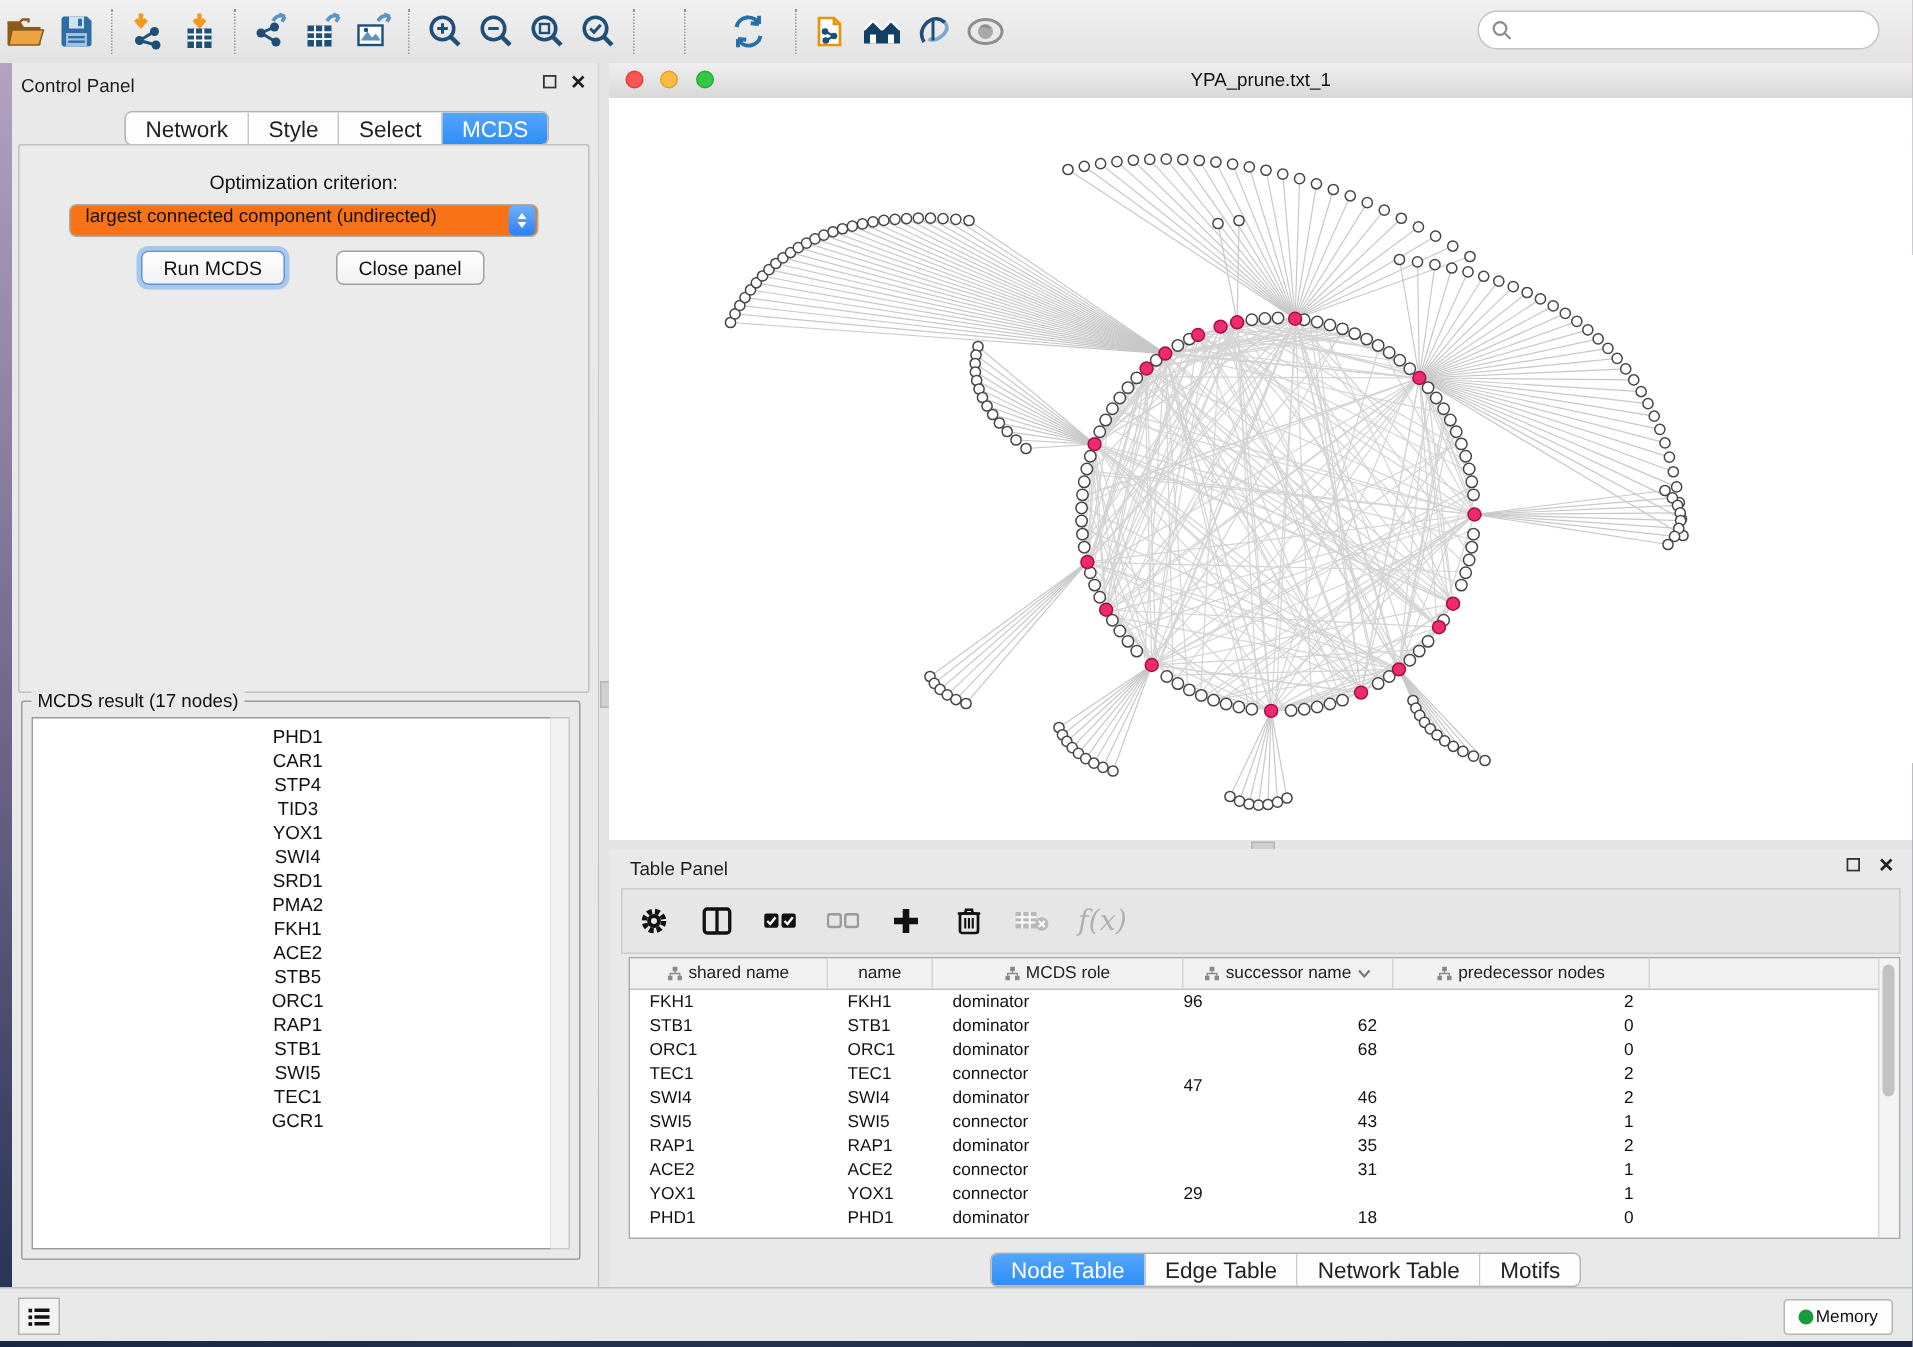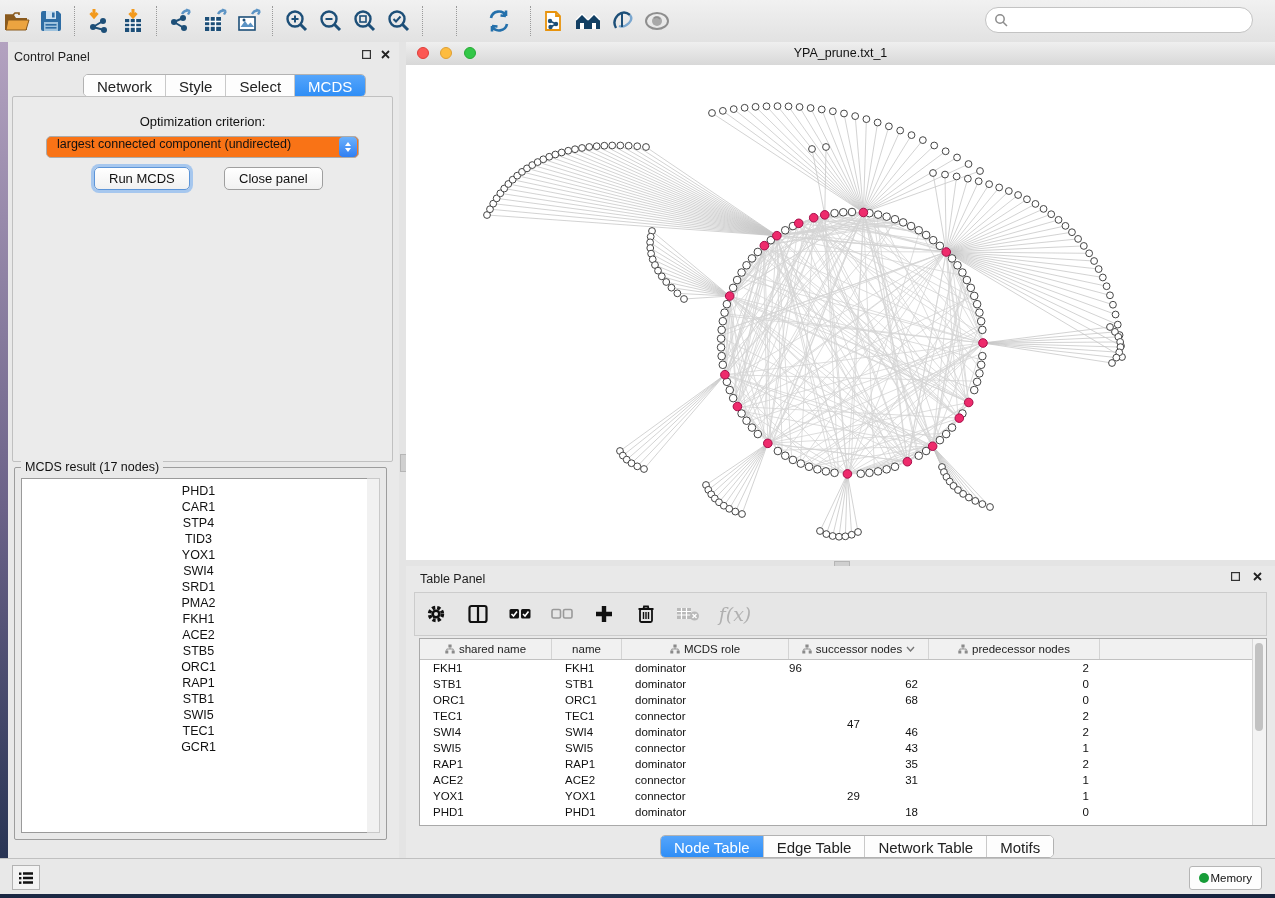--- a/index.html
+++ b/index.html
@@ -1042,21 +1042,21 @@
           </svg>
           <span>MCDS role</span>
         </div>
         <div class="gh-cell" style="width: 140px;">
           <svg width="10" height="10" viewBox="0 0 10 10" style="flex:0 0 auto;">
             <rect x="3.4" y="0.5" width="3.2" height="3" fill="#8a8a8a"></rect>
             <rect x="0.3" y="6.5" width="3" height="3" fill="#8a8a8a"></rect>
             <rect x="6.7" y="6.5" width="3" height="3" fill="#8a8a8a"></rect>
             <path d="M5 3.5 V5 M1.8 6.5 V5 H8.2 V6.5" stroke="#8a8a8a" fill="none" stroke-width="0.9"></path>
           </svg>
-          <span>successor nodes</span>
+          <span>successor name</span>
           <svg width="9" height="6" viewBox="0 0 9 6">
             <path d="M1 1 L4.5 5 L8 1" stroke="#777" stroke-width="1.4" fill="none"></path>
           </svg>
         </div>
         <div class="gh-cell" style="width: 171px;">
           <svg width="10" height="10" viewBox="0 0 10 10" style="flex:0 0 auto;">
             <rect x="3.4" y="0.5" width="3.2" height="3" fill="#8a8a8a"></rect>
             <rect x="0.3" y="6.5" width="3" height="3" fill="#8a8a8a"></rect>
             <rect x="6.7" y="6.5" width="3" height="3" fill="#8a8a8a"></rect>
             <path d="M5 3.5 V5 M1.8 6.5 V5 H8.2 V6.5" stroke="#8a8a8a" fill="none" stroke-width="0.9"></path>
@@ -1083,21 +1083,21 @@
           <div class="gr-cell" style="width: 132px; text-align: left; padding: 0px 0px 0px 13px; box-sizing: border-box;">ORC1</div>
           <div class="gr-cell" style="width: 70px; text-align: left; padding: 0px 0px 0px 13px; box-sizing: border-box;">ORC1</div>
           <div class="gr-cell" style="width: 167px; text-align: left; padding: 0px 0px 0px 13px; box-sizing: border-box;">dominator</div>
           <div class="gr-cell" style="width: 140px; text-align: right; padding: 0px 11px 0px 0px; box-sizing: border-box;">68</div>
           <div class="gr-cell" style="width: 171px; text-align: right; padding: 0px 11px 0px 0px; box-sizing: border-box;">0</div>
         </div>
         <div class="grid-row">
           <div class="gr-cell" style="width: 132px; text-align: left; padding: 0px 0px 0px 13px; box-sizing: border-box;">TEC1</div>
           <div class="gr-cell" style="width: 70px; text-align: left; padding: 0px 0px 0px 13px; box-sizing: border-box;">TEC1</div>
           <div class="gr-cell" style="width: 167px; text-align: left; padding: 0px 0px 0px 13px; box-sizing: border-box;">connector</div>
-          <div class="gr-cell" style="width: 140px; text-align: center; padding: 0px 11px 0px 0px; box-sizing: border-box; margin-top: 15px;">47</div>
+          <div class="gr-cell" style="width: 140px; text-align: left; padding: 0px 11px 0px 0px; box-sizing: border-box; margin-top: 15px;">47</div>
           <div class="gr-cell" style="width: 171px; text-align: right; padding: 0px 11px 0px 0px; box-sizing: border-box;">2</div>
         </div>
         <div class="grid-row">
           <div class="gr-cell" style="width: 132px; text-align: left; padding: 0px 0px 0px 13px; box-sizing: border-box;">SWI4</div>
           <div class="gr-cell" style="width: 70px; text-align: left; padding: 0px 0px 0px 13px; box-sizing: border-box;">SWI4</div>
           <div class="gr-cell" style="width: 167px; text-align: left; padding: 0px 0px 0px 13px; box-sizing: border-box;">dominator</div>
           <div class="gr-cell" style="width: 140px; text-align: right; padding: 0px 11px 0px 0px; box-sizing: border-box;">46</div>
           <div class="gr-cell" style="width: 171px; text-align: right; padding: 0px 11px 0px 0px; box-sizing: border-box;">2</div>
         </div>
         <div class="grid-row">
@@ -1118,21 +1118,21 @@
           <div class="gr-cell" style="width: 132px; text-align: left; padding: 0px 0px 0px 13px; box-sizing: border-box;">ACE2</div>
           <div class="gr-cell" style="width: 70px; text-align: left; padding: 0px 0px 0px 13px; box-sizing: border-box;">ACE2</div>
           <div class="gr-cell" style="width: 167px; text-align: left; padding: 0px 0px 0px 13px; box-sizing: border-box;">connector</div>
           <div class="gr-cell" style="width: 140px; text-align: right; padding: 0px 11px 0px 0px; box-sizing: border-box;">31</div>
           <div class="gr-cell" style="width: 171px; text-align: right; padding: 0px 11px 0px 0px; box-sizing: border-box;">1</div>
         </div>
         <div class="grid-row">
           <div class="gr-cell" style="width: 132px; text-align: left; padding: 0px 0px 0px 13px; box-sizing: border-box;">YOX1</div>
           <div class="gr-cell" style="width: 70px; text-align: left; padding: 0px 0px 0px 13px; box-sizing: border-box;">YOX1</div>
           <div class="gr-cell" style="width: 167px; text-align: left; padding: 0px 0px 0px 13px; box-sizing: border-box;">connector</div>
-          <div class="gr-cell" style="width: 140px; text-align: center; padding: 0px 11px 0px 0px; box-sizing: border-box;">29</div>
+          <div class="gr-cell" style="width: 140px; text-align: left; padding: 0px 11px 0px 0px; box-sizing: border-box;">29</div>
           <div class="gr-cell" style="width: 171px; text-align: right; padding: 0px 11px 0px 0px; box-sizing: border-box;">1</div>
         </div>
         <div class="grid-row">
           <div class="gr-cell" style="width: 132px; text-align: left; padding: 0px 0px 0px 13px; box-sizing: border-box;">PHD1</div>
           <div class="gr-cell" style="width: 70px; text-align: left; padding: 0px 0px 0px 13px; box-sizing: border-box;">PHD1</div>
           <div class="gr-cell" style="width: 167px; text-align: left; padding: 0px 0px 0px 13px; box-sizing: border-box;">dominator</div>
           <div class="gr-cell" style="width: 140px; text-align: right; padding: 0px 11px 0px 0px; box-sizing: border-box;">18</div>
           <div class="gr-cell" style="width: 171px; text-align: right; padding: 0px 11px 0px 0px; box-sizing: border-box;">0</div>
         </div>
       </div>

